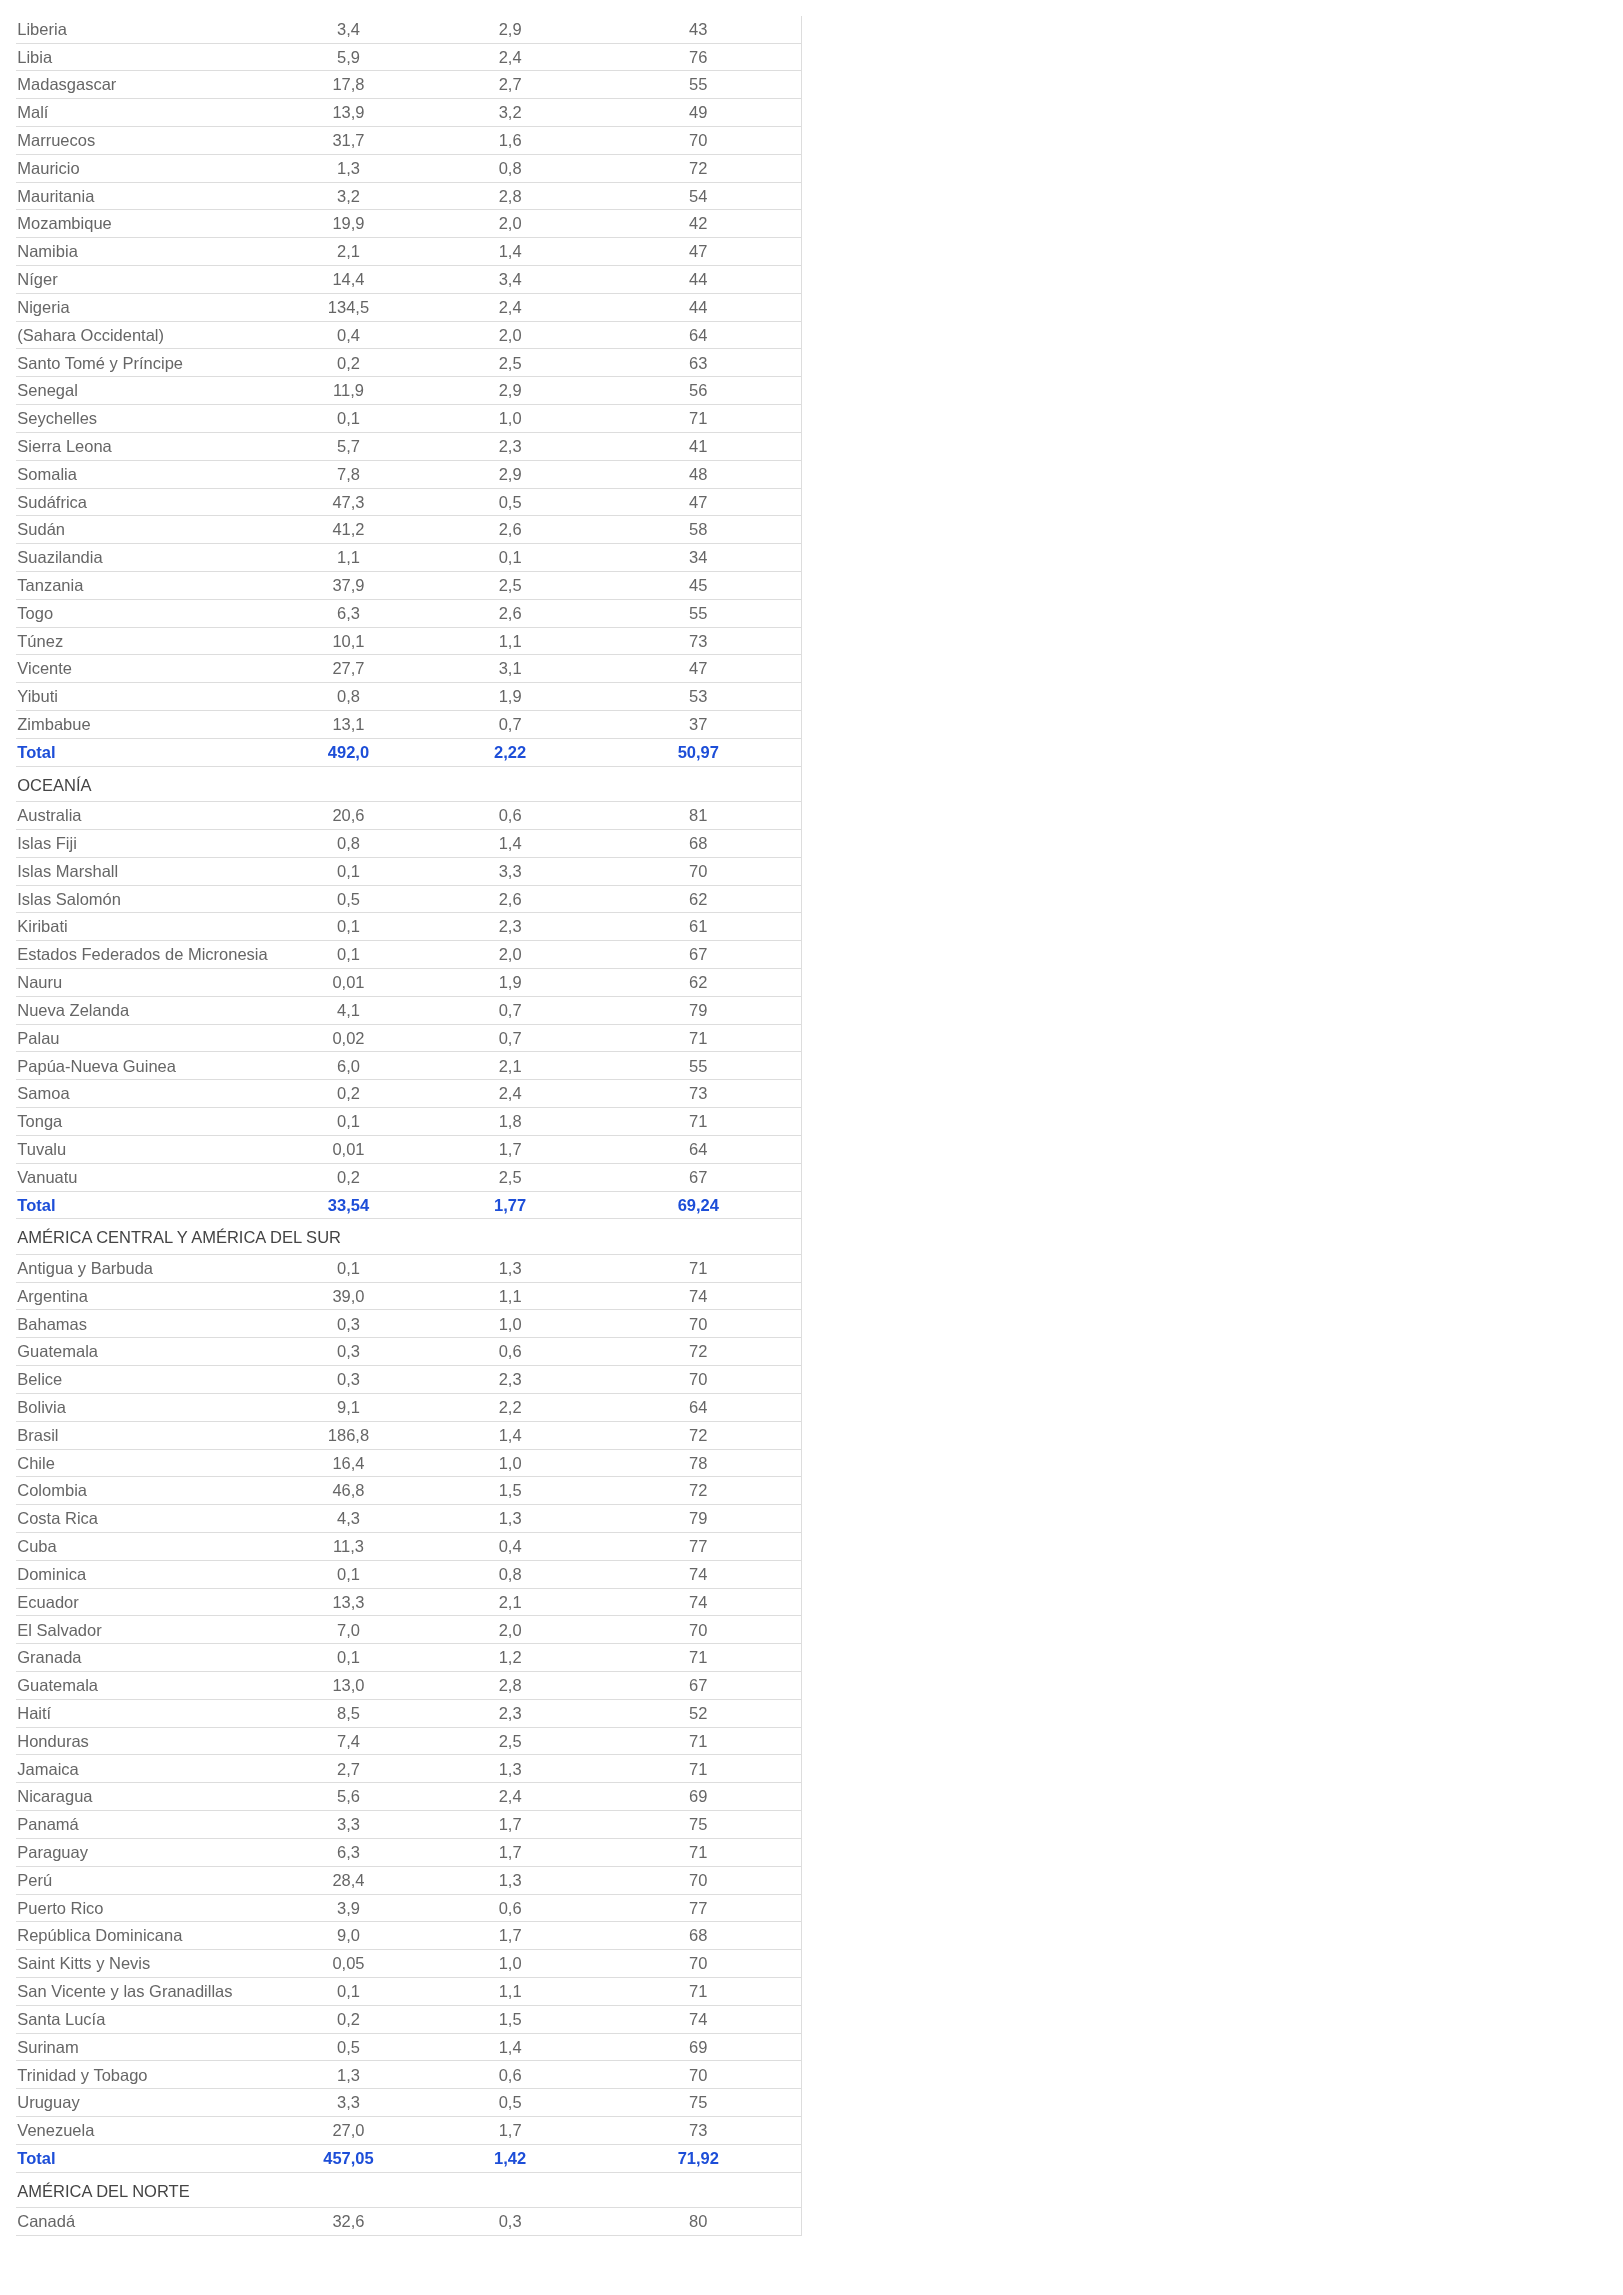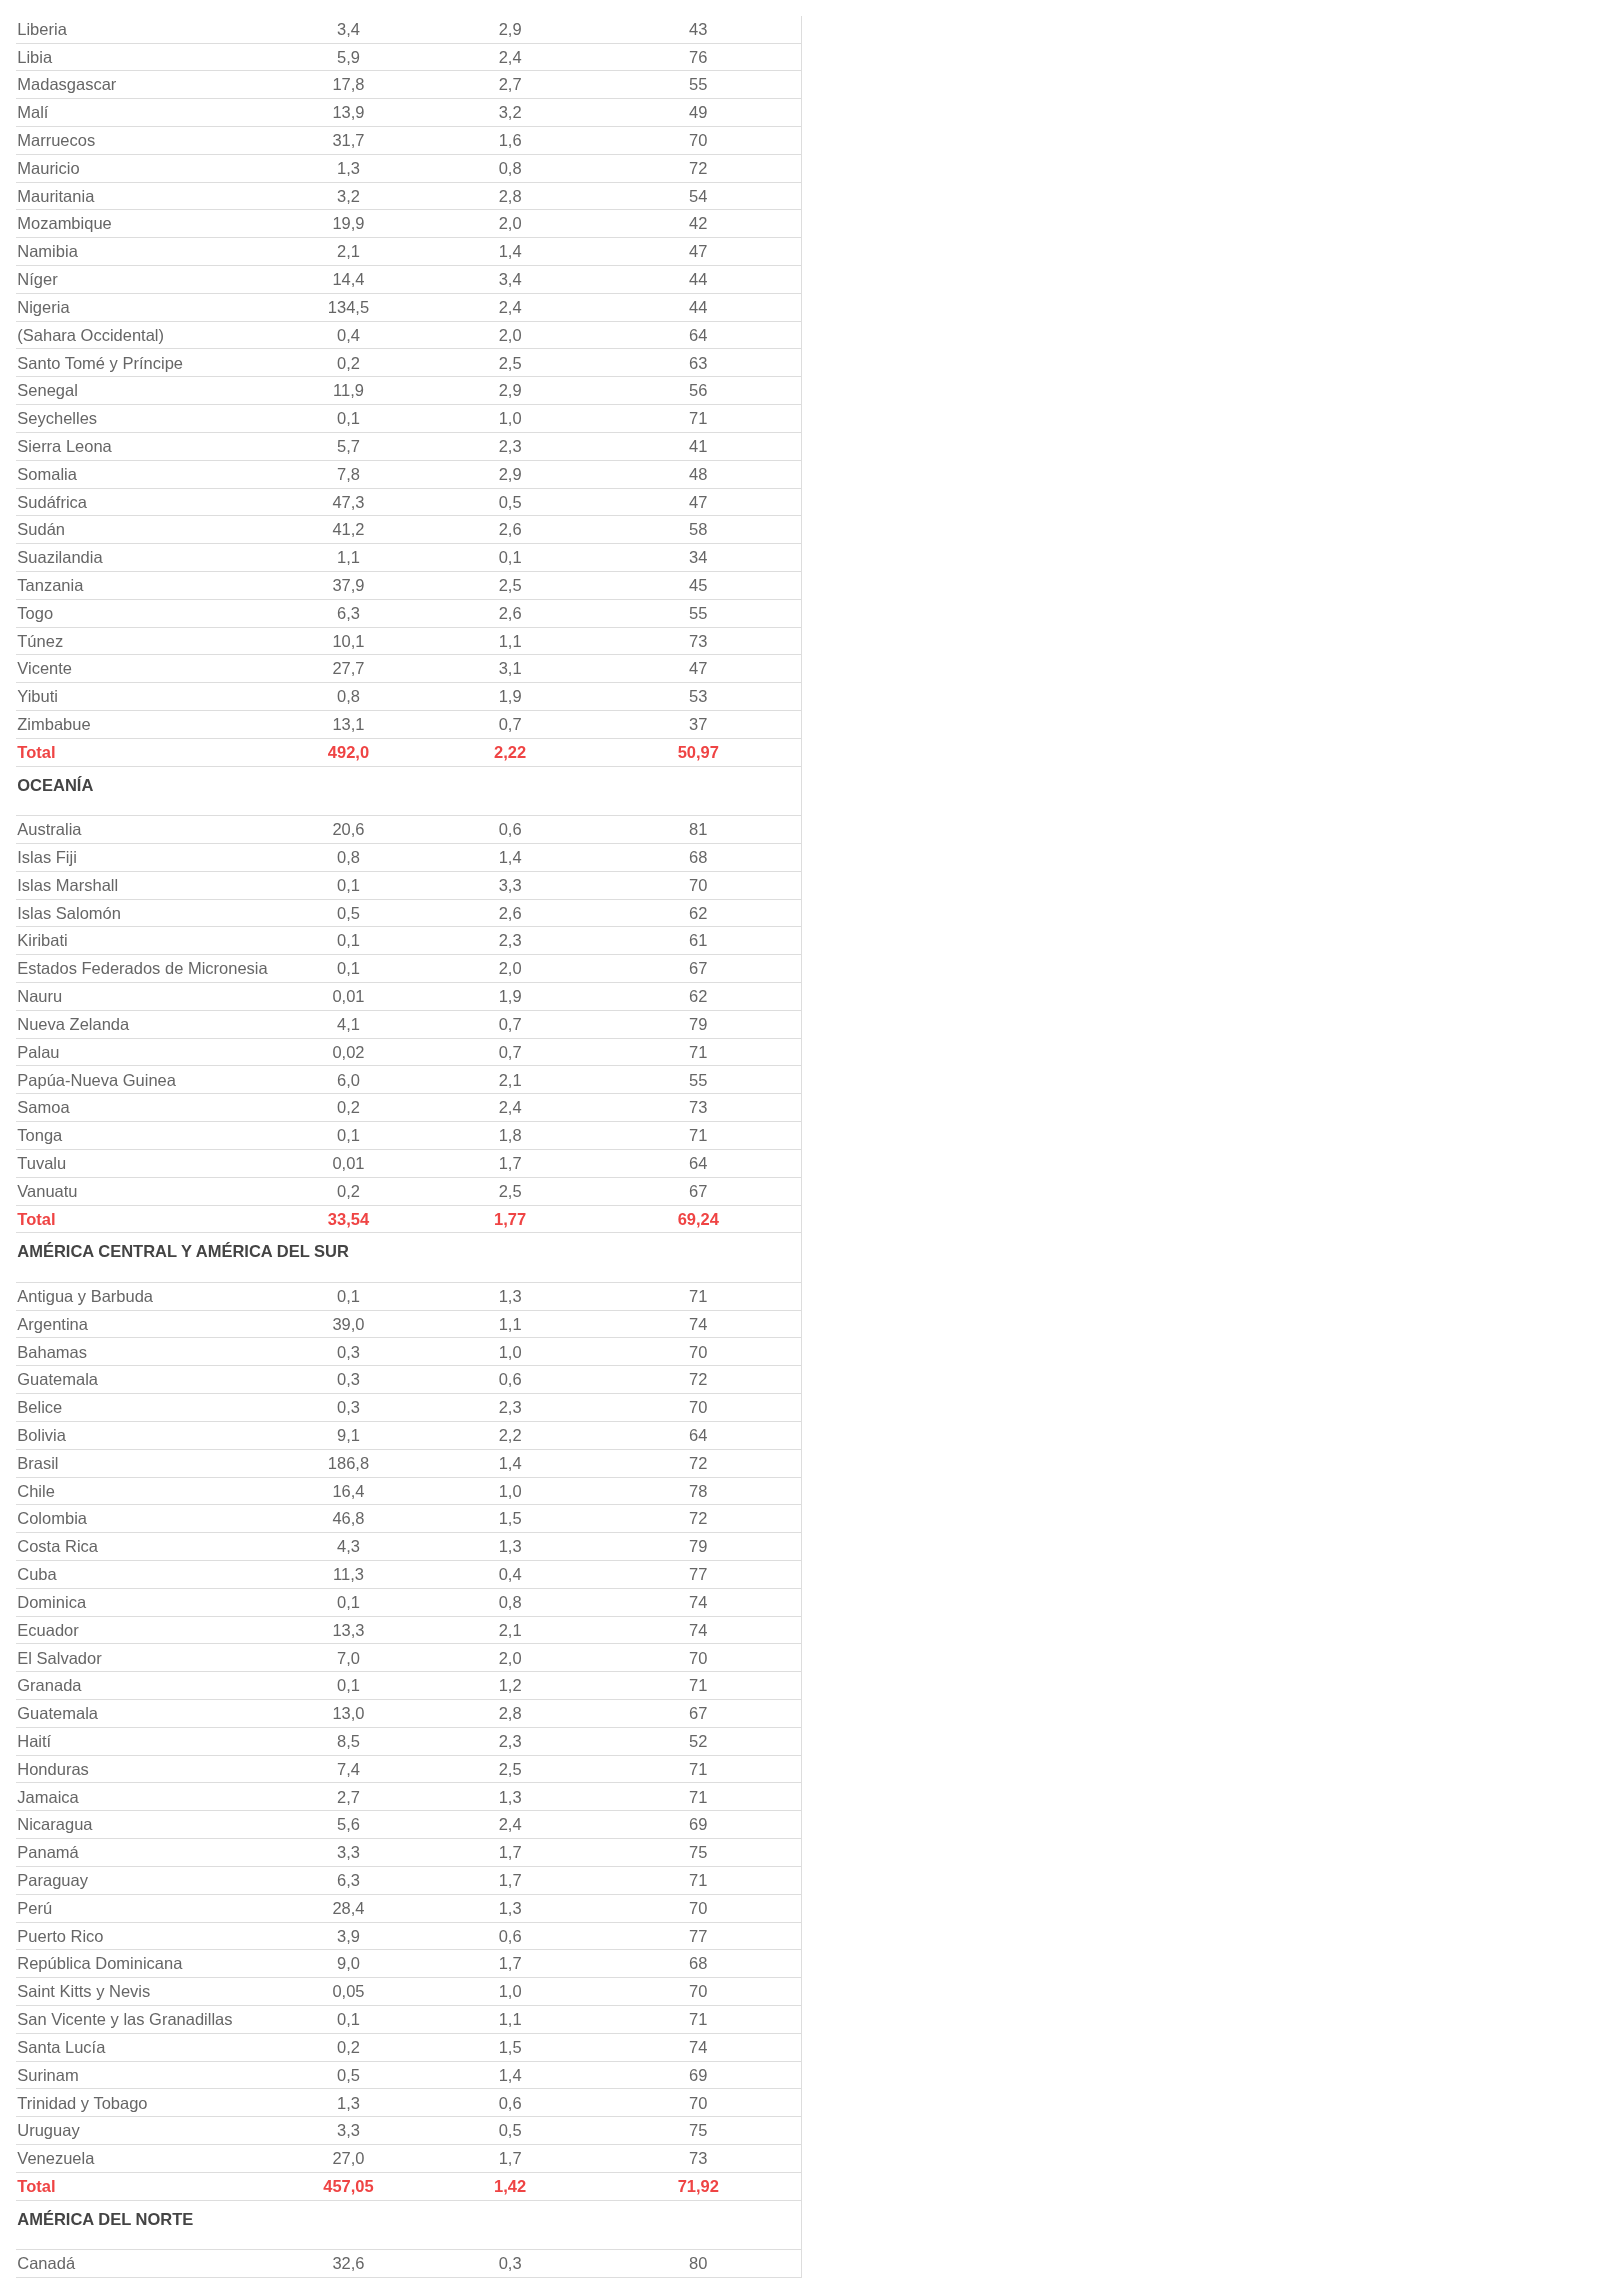--- a/index.html
+++ b/index.html
@@ -21,26 +21,26 @@
   td {
     border-bottom: 0.8px solid #ddd;
     padding: 3.1px 3.1px 3.1px 1.6px;
     vertical-align: top;
     line-height: 1.25;
   }
   .col-name { width: 259px; text-align: left; }
   .col-v1   { width: 149px; text-align: center; }
   .col-v2   { width: 173px; text-align: center; }
   .col-v3   { width: 204px; text-align: center; }
-  .total-row td { font-weight: bold; color: #ef4444; }
+  .total-row td { font-weight: bold; color: #1d4ed8; }
   .header-row td {
-    font-weight: bold;
+    font-weight: normal;
     color: #444;
     padding-top: 7.9px;
-    padding-bottom: 20px;
+    padding-bottom: 6px;
   }
 </style>
 </head>
 <body>
 
 <div class="table-wrapper">
   <table>
     <tbody id="table-body">
         <tr>
           <td class="col-name">Liberia</td>

